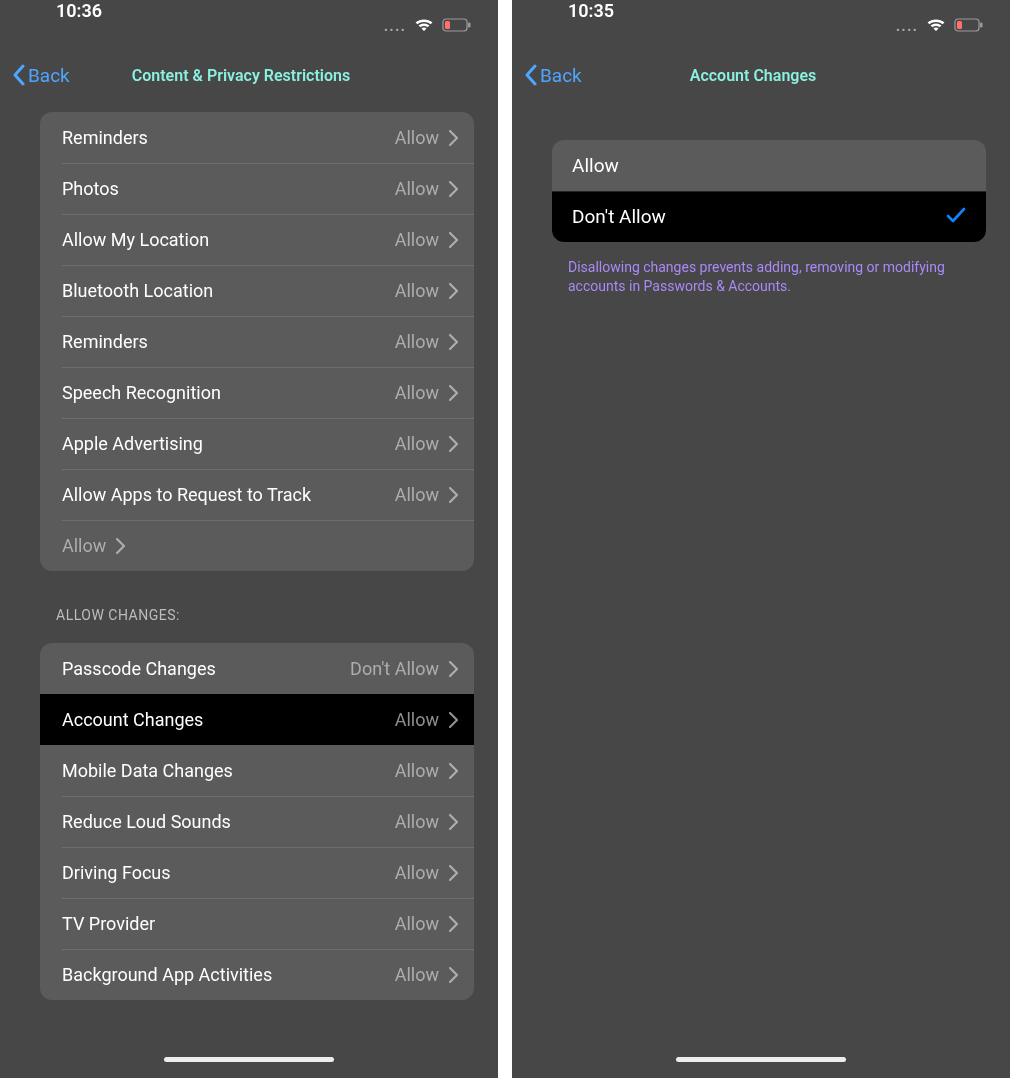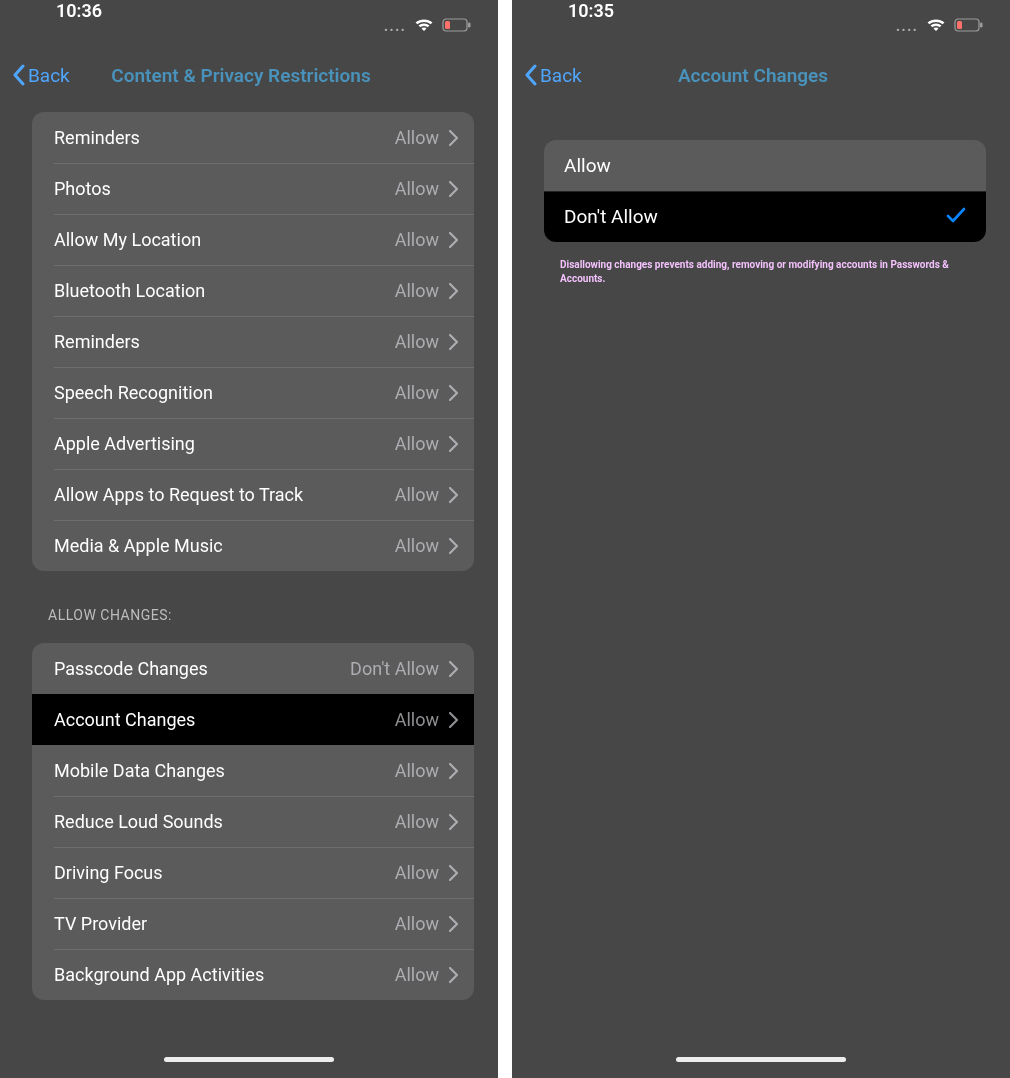--- a/index.html
+++ b/index.html
@@ -49,27 +49,27 @@
     display: flex;
     color: #0a84ff;
     font-size: 19px;
     gap: 2px;
   }
   .back-btn svg { stroke: #0a84ff; }
   .nav-title {
     position: absolute;
     left: 0; right: 16px;
     text-align: center;
-    color: #0369a1;
-    font-size: 19px;
+    color: #5eead4;
+    font-size: 16px;
     font-weight: 600;
     pointer-events: none;
   }
   .content {
-    padding: 0 0 20px 8px;
+    padding: 0 0 20px 16px;
   }
   .group {
     background: #1c1c1e;
     border-radius: 12px;
     margin: 12px 24px 24px 24px;
     overflow: hidden;
   }
   .group-header {
     color: #a3a3a3;
     font-size: 14px;
@@ -146,25 +146,24 @@
     background: rgba(120,120,128,0.3);
   }
   .opt-highlight {
     background: #000;
     margin: 0 -24px;
     padding-left: 44px;
     padding-right: 44px;
   }
   .check { color: #0a84ff; }
   .footer-text {
-    color: #f0abfc;
-    font-size: 10px;
+    color: #8b5cf6;
+    font-size: 14px;
     padding: 10px 40px 0 40px;
     line-height: 1.35;
-    font-weight: bold;
   }
   .home-indicator {
     position: absolute;
     bottom: 16px;
     left: 50%;
     transform: translateX(-50%);
     width: 170px;
     height: 5px;
     border-radius: 3px;
     background: #fff;
@@ -290,21 +289,20 @@
           <span class="trail">
             <span>Allow</span>
             <span class="chevron">
               <svg width="9" height="16" viewBox="0 0 9 16" fill="none">
                 <polyline points="1,1 8,8 1,15" stroke="#8e8e93" stroke-width="2.2" stroke-linecap="round" stroke-linejoin="round"></polyline>
               </svg>
             </span>
           </span>
         </div>
         <div class="row">
-          <span class="label">Media &amp; Apple Music</span>
           <span class="trail">
             <span>Allow</span>
             <span class="chevron">
               <svg width="9" height="16" viewBox="0 0 9 16" fill="none">
                 <polyline points="1,1 8,8 1,15" stroke="#8e8e93" stroke-width="2.2" stroke-linecap="round" stroke-linejoin="round"></polyline>
               </svg>
             </span>
           </span>
         </div>
       </div>

